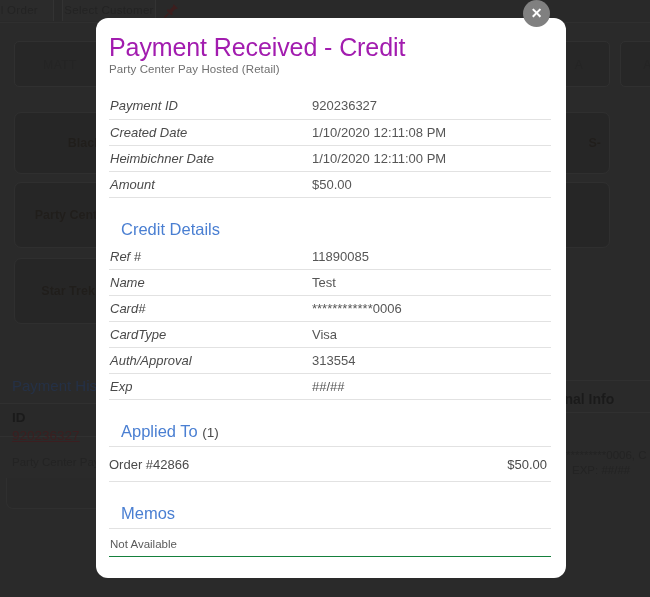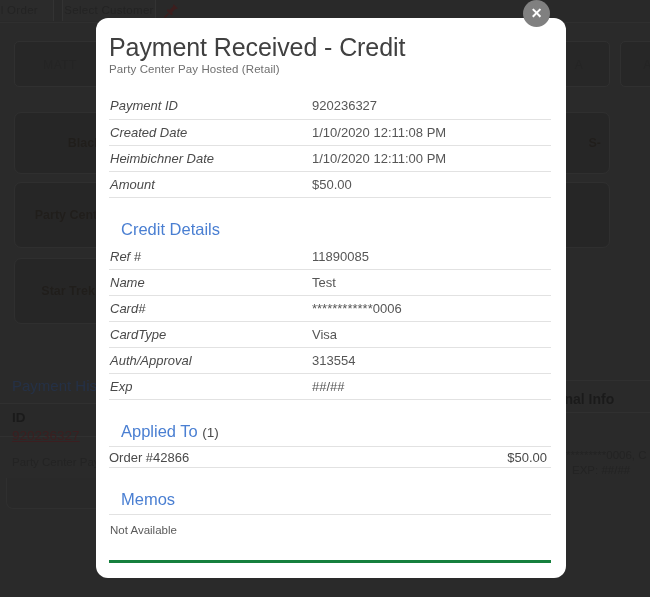--- a/index.html
+++ b/index.html
@@ -209,21 +209,21 @@
     height: 560px;
     background: #ffffff;
     border-radius: 12px;
     box-sizing: border-box;
     overflow: hidden;
   }
   .modal-inner {
     padding: 14px 14px 0 13px;
   }
   .modal-title {
-    color: #404040;
+    color: #a21caf;
     font-size: 25px;
     line-height: 30px;
     margin: 0 0 1px 0;
     font-weight: normal;
     letter-spacing: -0.1px;
   }
   .modal-subtitle {
     color: #6f6f6f;
     font-size: 11.5px;
     margin: 0 0 18px 0;
@@ -254,36 +254,36 @@
     font-size: 13.5px;
   }
 
   
   .applied {
     border-collapse: collapse;
     width: 442px;
     table-layout: fixed;
     border-top: 1px solid #e2e2e2;
   }
-  .applied tr { height: 21px; }
+  .applied tr { height: 35px; }
   .applied td {
     border-bottom: 1px solid #e2e2e2;
     font-size: 13px;
     color: #4a4a4a;
     padding: 0;
     vertical-align: middle;
   }
   .applied td.amt { text-align: right; padding-right: 4px; }
 
   
   .memos-box {
     width: 442px;
     border-top: 1px solid #e2e2e2;
-    border-bottom: 3px solid #15803d;
-    padding: 5px 0 22px 1px;
+    border-bottom: 1px solid #15803d;
+    padding: 5px 0 4px 1px;
     box-sizing: border-box;
   }
   .memos-text {
     font-size: 11.5px;
     color: #5a5a5a;
   }
 
   
   #close-btn {
     position: absolute;

